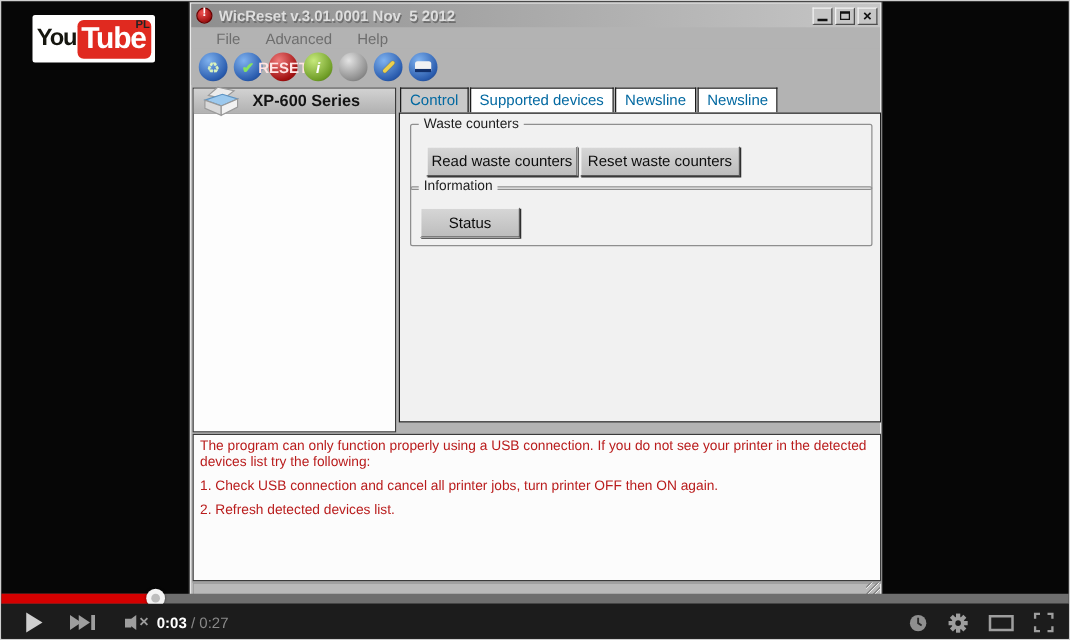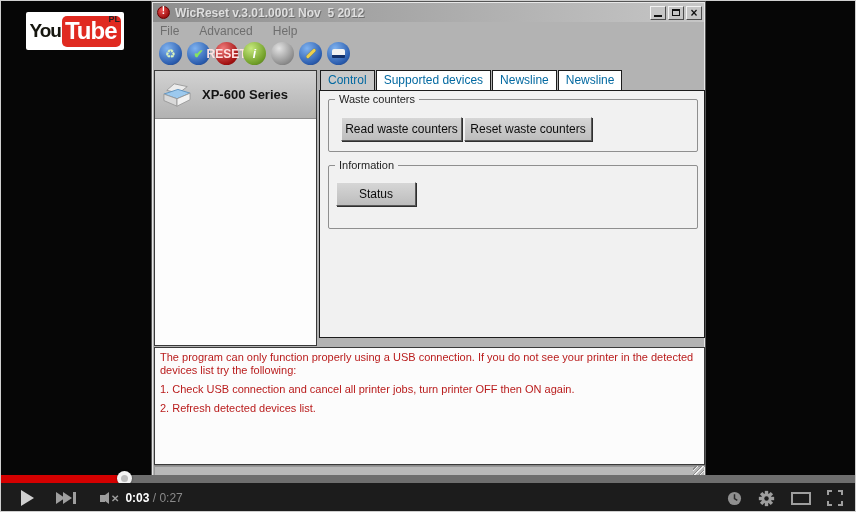--- a/index.html
+++ b/index.html
@@ -30,21 +30,21 @@
   .title-text { margin-left:5px; font-size:12px; font-weight:bold; color:#dedede;
                 text-shadow:1px 1px 0 #6f6f6f; white-space:pre; flex:1 1 auto;
                 overflow:hidden; }
   .winbtn { width:16px; height:14px; background:#c6c6c6; border:1px solid;
             border-color:#f2f2f2 #4d4d4d #4d4d4d #f2f2f2; margin-left:2px; position:relative;
             display:flex; align-items:center; justify-content:center; cursor:pointer; flex:0 0 auto; }
   .glyph-min { width:8px; height:2px; background:#111; align-self:flex-end; margin-bottom:2px; }
   .glyph-max { width:8px; height:7px; border:1px solid #111; border-top-width:2px; }
   .glyph-close { font-size:12px; font-weight:bold; color:#111; line-height:10px; }
 
-  .menubar { height:17px; display:flex; align-items:center; gap:20px; padding-left:7px;
+  .menubar { height:17px; display:flex; align-items:center; gap:20px; padding-left:20px;
              background:#b3b3b3; }
   .menu-item { font-size:12px; color:#6e6e6e; cursor:default; }
 
   .toolbar { height:29px; display:flex; align-items:center; gap:5px; padding-left:6px; background:#b3b3b3; }
   .tool { width:23px; height:23px; border-radius:50%; position:relative; display:flex;
           align-items:center; justify-content:center; cursor:pointer; }
   .ball-blue  { background:radial-gradient(circle at 35% 28%, #7fb2ef, #2a5cae 70%, #15336b); }
   .ball-red   { background:radial-gradient(circle at 35% 28%, #ef7a7a, #a31212 70%, #5e0404); }
   .ball-green { background:radial-gradient(circle at 35% 28%, #c6e97c, #6f9d27 70%, #44631a); }
   .ball-gray  { background:radial-gradient(circle at 35% 28%, #e3e3e3, #8d8d8d 70%, #5f5f5f); }
@@ -54,35 +54,35 @@
   .g-reset { color:#ffe3e3; font-size:5px; font-weight:bold; letter-spacing:0; }
   .g-info { color:#fff; font-weight:bold; font-style:italic; font-size:13px; }
   .g-wrench { width:12px; height:3px; background:#ecd04e; border-radius:2px; transform:rotate(-45deg);
               box-shadow:0 0 1px #7a6510; }
   .g-printer { width:13px; height:9px; background:#f2f2f2; border-radius:2px 2px 1px 1px;
                border-bottom:3px solid #12306b; }
 
   .main-row { position:absolute; left:1px; top:65px; width:551px; height:278px; }
   .device-panel { position:absolute; left:0; top:2px; width:163px; height:276px; background:#fdfdfd;
                   border:1px solid #3a3a3a; }
-  .device-item { height:48px; display:flex; align-items:center; gap:8px; padding-left:5px;
+  .device-item { height:20px; display:flex; align-items:center; gap:8px; padding-left:5px;
                  background:linear-gradient(#d2d2d2,#b2b2b2); border-bottom:1px solid #8f8f8f;
                  cursor:pointer; }
   .device-name { font-size:13px; font-weight:bold; color:#141414; }
 
   .tab-panel { position:absolute; left:165px; top:2px; width:386px; height:270px; }
   .tab-row { display:flex; height:20px; padding-left:1px; }
   .tab { font-size:12px; color:#0369a1; padding:2px 7px 0 7px; border:1px solid #1c1c1c;
          border-bottom:none; background:#fff; margin-right:1px; cursor:pointer; white-space:nowrap; }
   .tab.active { background:#c9c9c9; }
   .tab-content { position:absolute; left:0; top:20px; width:386px; height:248px; background:#f1f1f1;
                  border:1px solid #1c1c1c; }
   .groupbox { position:absolute; left:8px; width:370px; border:1px solid #8f8f8f; border-radius:2px; }
   .gb-waste { top:8px; height:53px; }
-  .gb-info  { top:74px; height:64px;padding-left:24px; }
+  .gb-info  { top:58px; height:48px;padding-left:24px; }
   .gb-label { position:absolute; top:-7px; left:6px; background:#f1f1f1; padding:0 4px;
               font-size:11px; color:#1d1d1d; }
   .btn { position:absolute; height:24px; background:linear-gradient(#d6d6d6,#bdbdbd);
          border:1px solid; border-color:#f2f2f2 #5a5a5a #5a5a5a #f2f2f2;
          box-shadow:1px 1px 0 #2f2f2f; font-size:12px; color:#0d0d0d; text-align:center;
          line-height:22px; cursor:pointer; font-family:"Liberation Sans",sans-serif; }
   .btn-read  { left:12px;  top:17px; width:121px; }
   .btn-reset { left:135px; top:17px; width:128px; }
   .btn-status{ left:7px;  top:16px; width:80px; }
 

